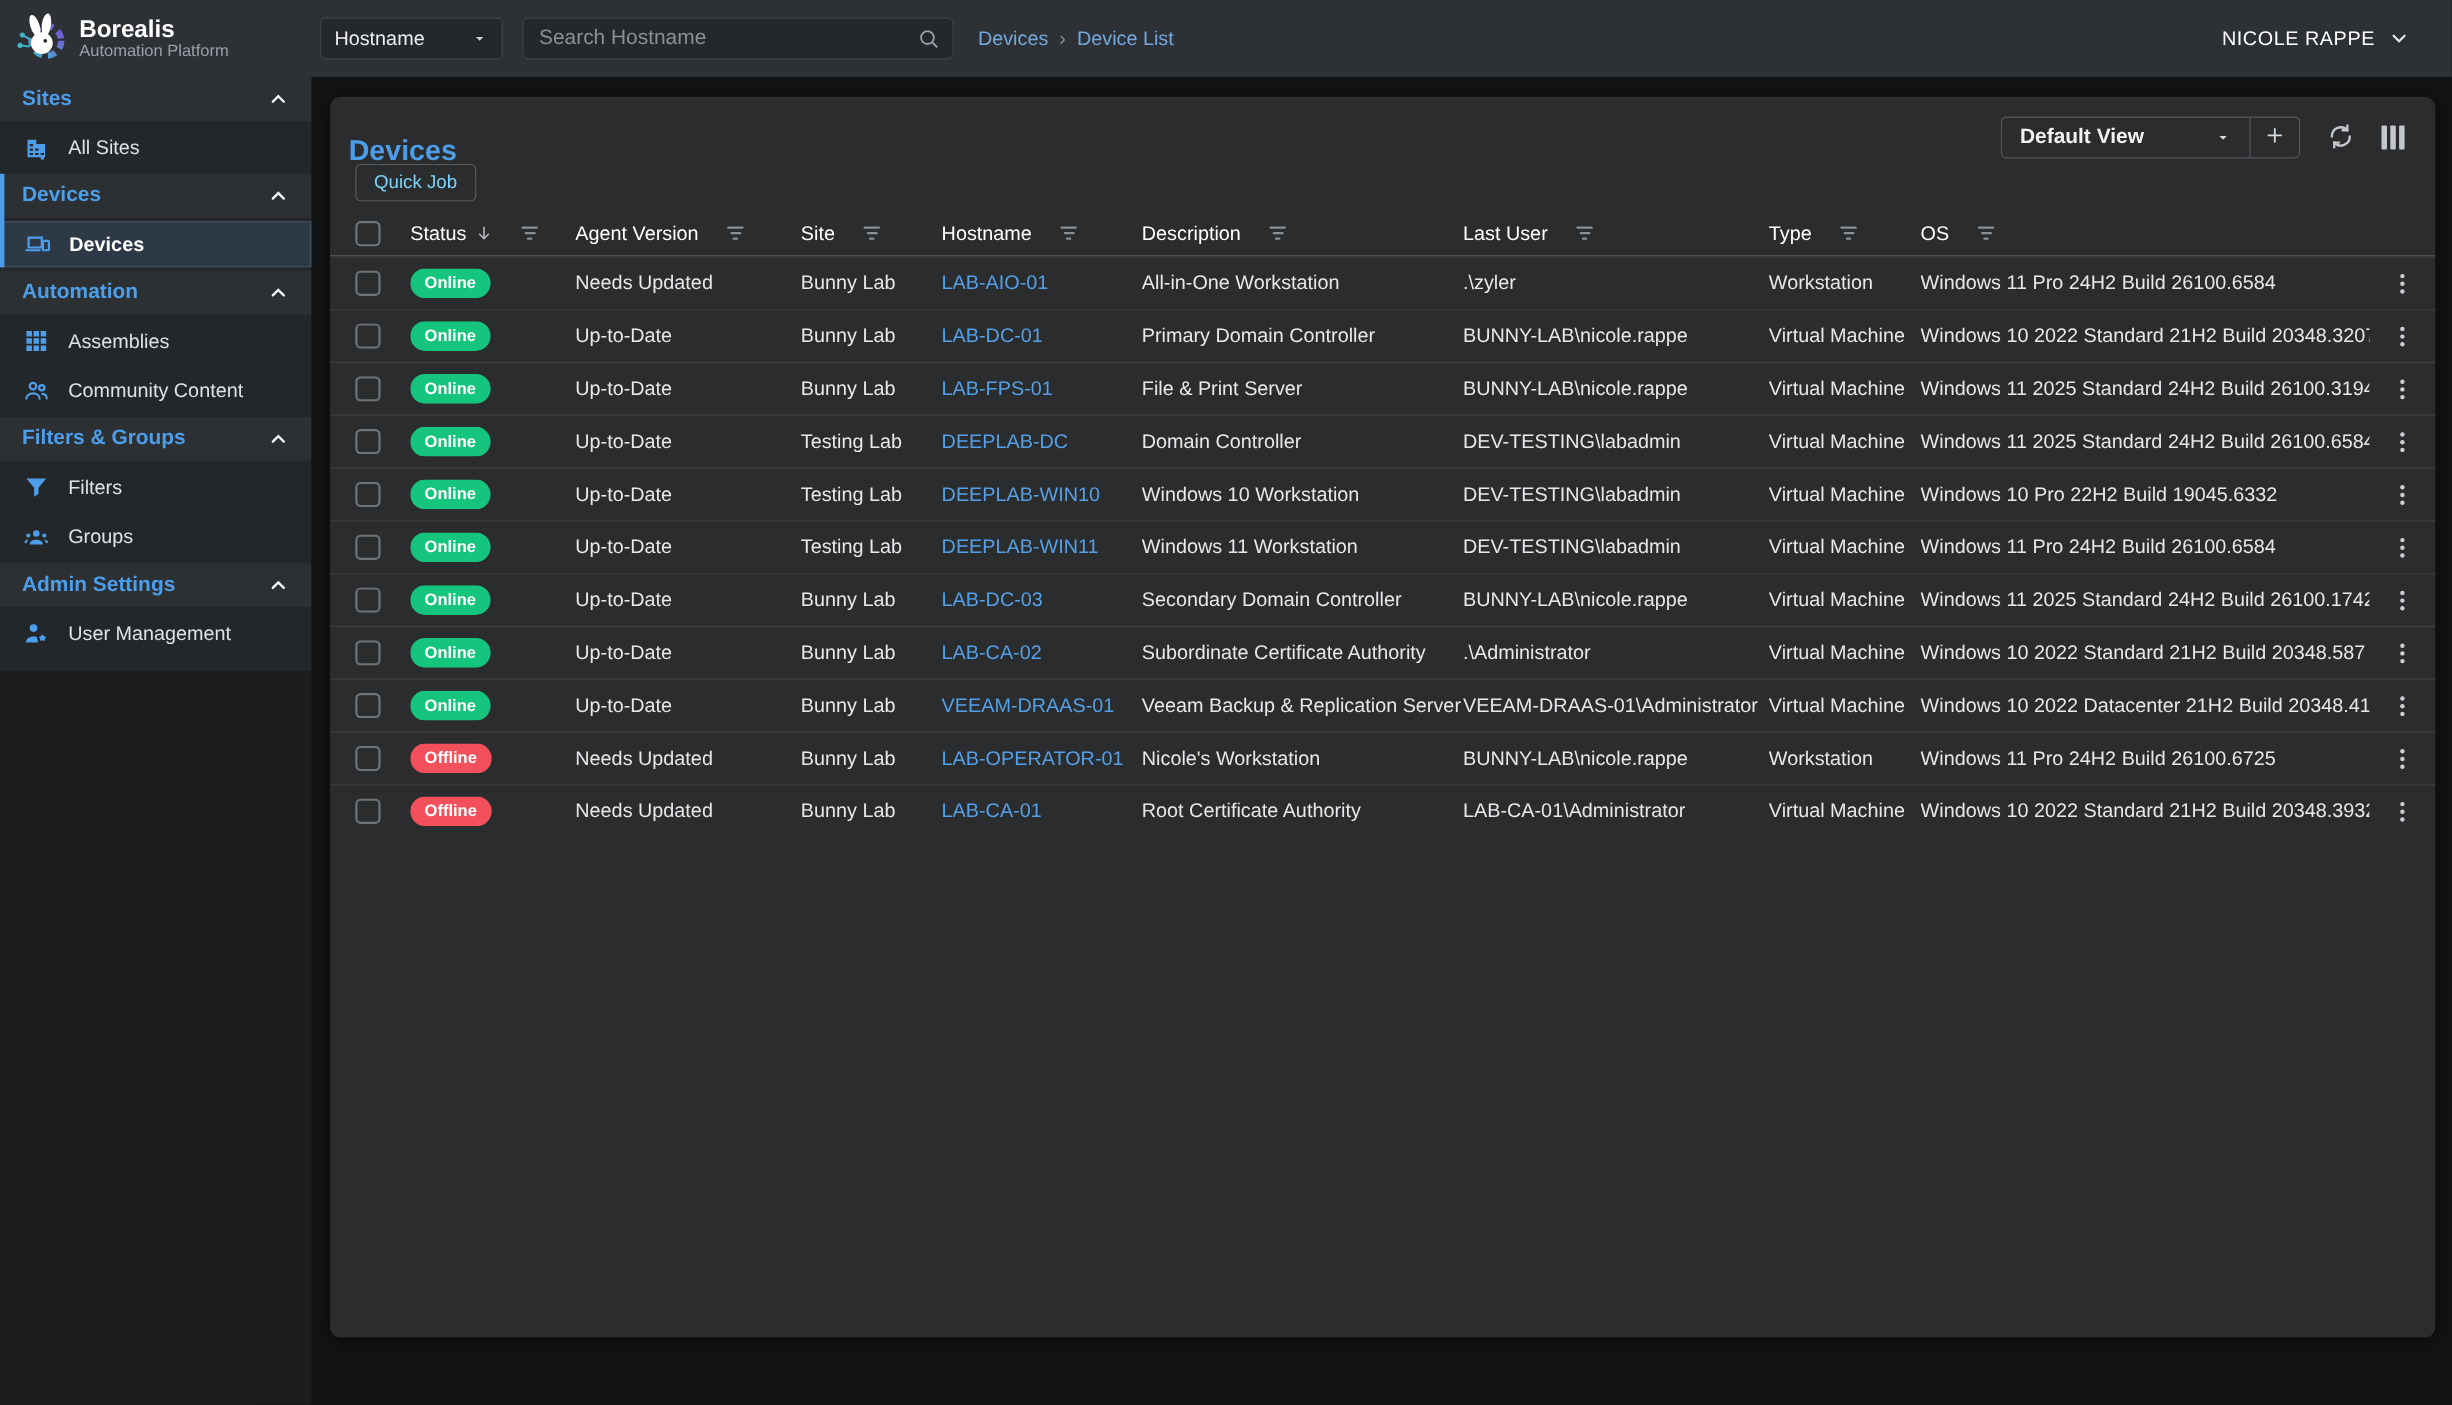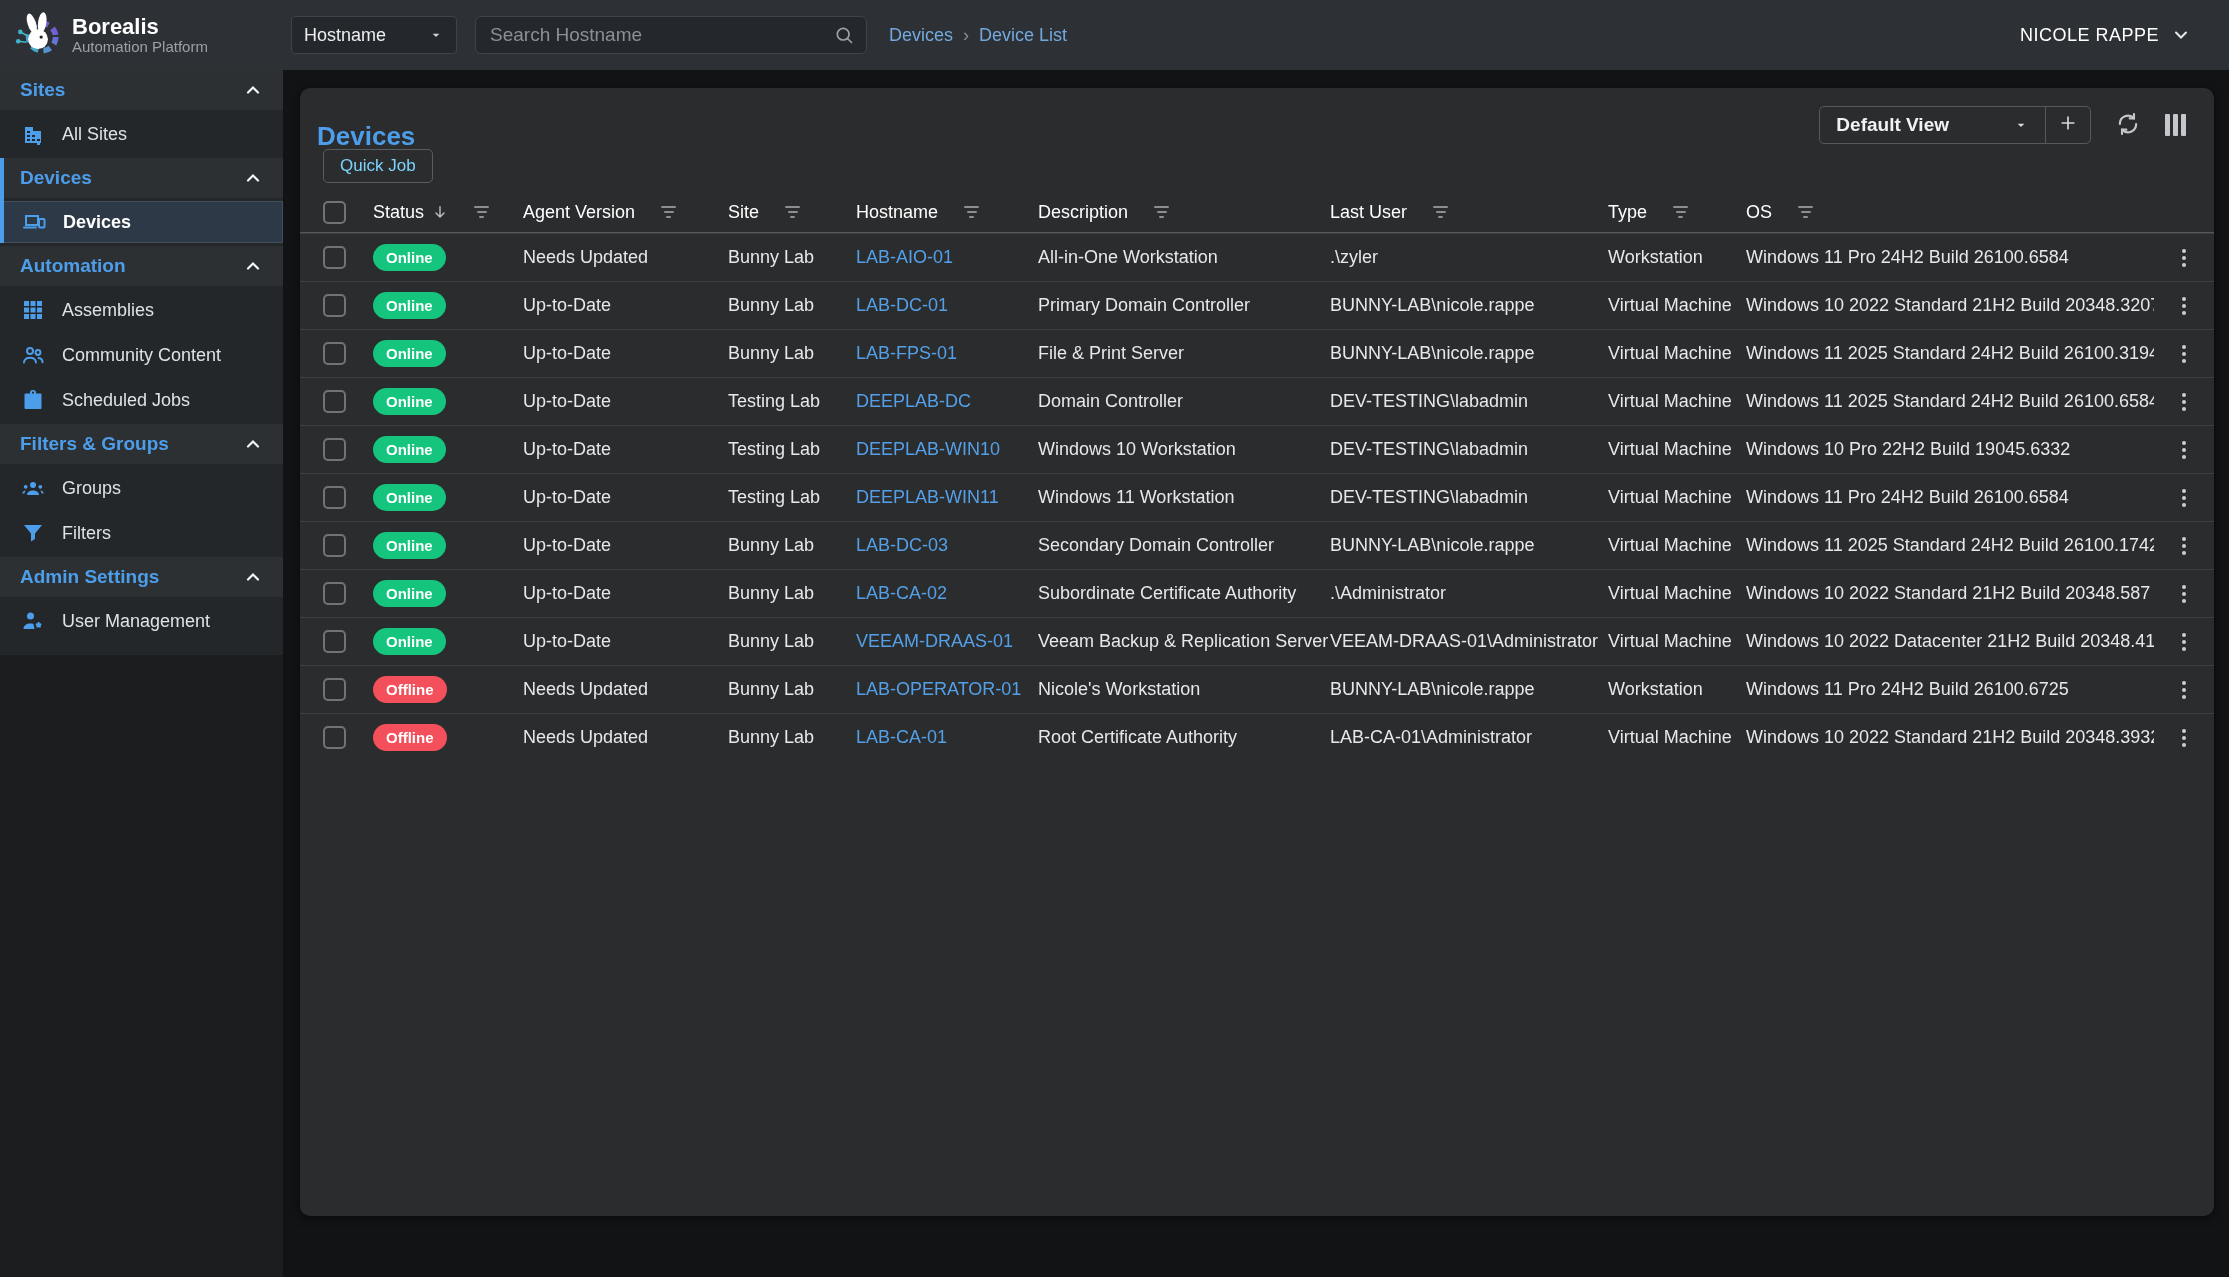--- a/index.html
+++ b/index.html
@@ -217,58 +217,50 @@
     <span class="side-icon">
             <svg viewBox="0 0 24 24" fill="none" stroke="currentColor" stroke-width="2">
               <circle cx="9" cy="8" r="3"></circle>
               <path d="M3 19.5c0-3 2.6-4.8 6-4.8s6 1.8 6 4.8" stroke-linecap="round"></path>
               <circle cx="17" cy="9.5" r="2.4"></circle>
               <path d="M17.5 15c2.4.3 4 1.9 4 4.2" stroke-linecap="round"></path>
             </svg>
           </span>
     <span class="side-label">Community Content</span>
   </div>
-        <div class="side-item">
-    <span class="side-icon">
-            <svg viewBox="0 0 24 24" fill="currentColor">
-              <path d="M9 5.5V4.5A2.5 2.5 0 0111.5 2h1A2.5 2.5 0 0115 4.5v1h4.5a1 1 0 011 1V20a1 1 0 01-1 1h-15a1 1 0 01-1-1V6.5a1 1 0 011-1H9zm2 0h2v-1a1 1 0 00-1-1h0a1 1 0 00-1 1v1z"></path>
-            </svg>
-          </span>
-    <span class="side-label">Scheduled Jobs</span>
-  </div>
       </div>
       <div class="section">
     <div class="section-header">
       <span class="section-label">Filters &amp; Groups</span>
       <span class="chev">
             <svg width="20" height="20" viewBox="0 0 24 24" fill="none" stroke="currentColor" stroke-width="2.6" stroke-linecap="round">
               <path d="M6 15l6-6 6 6"></path>
             </svg>
           </span>
     </div>
   <div class="side-item">
+    <span class="side-icon">
+            <svg viewBox="0 0 24 24" fill="currentColor">
+              <path d="M3 4h18l-7 8.5V18l-4 2.5V12.5L3 4z"></path>
+            </svg>
+          </span>
+    <span class="side-label">Filters</span>
+  </div>
+        <div class="side-item">
     <span class="side-icon">
             <svg viewBox="0 0 24 24" fill="currentColor">
               <circle cx="12" cy="9" r="3"></circle>
               <path d="M6 19c0-2.7 2.7-4.4 6-4.4s6 1.7 6 4.4H6z"></path>
               <circle cx="4.7" cy="10.8" r="1.9"></circle>
               <path d="M1.2 17.6c0-1.9 1.5-3.1 3.6-3.2-.8.9-1.3 2-1.4 3.2H1.2z"></path>
               <circle cx="19.3" cy="10.8" r="1.9"></circle>
               <path d="M22.8 17.6c0-1.9-1.5-3.1-3.6-3.2.8.9 1.3 2 1.4 3.2h2.2z"></path>
             </svg>
           </span>
     <span class="side-label">Groups</span>
-  </div>
-        <div class="side-item">
-    <span class="side-icon">
-            <svg viewBox="0 0 24 24" fill="currentColor">
-              <path d="M3 4h18l-7 8.5V18l-4 2.5V12.5L3 4z"></path>
-            </svg>
-          </span>
-    <span class="side-label">Filters</span>
   </div>
       </div>
       <div class="section">
     <div class="section-header">
       <span class="section-label">Admin Settings</span>
       <span class="chev">
             <svg width="20" height="20" viewBox="0 0 24 24" fill="none" stroke="currentColor" stroke-width="2.6" stroke-linecap="round">
               <path d="M6 15l6-6 6 6"></path>
             </svg>
           </span>

